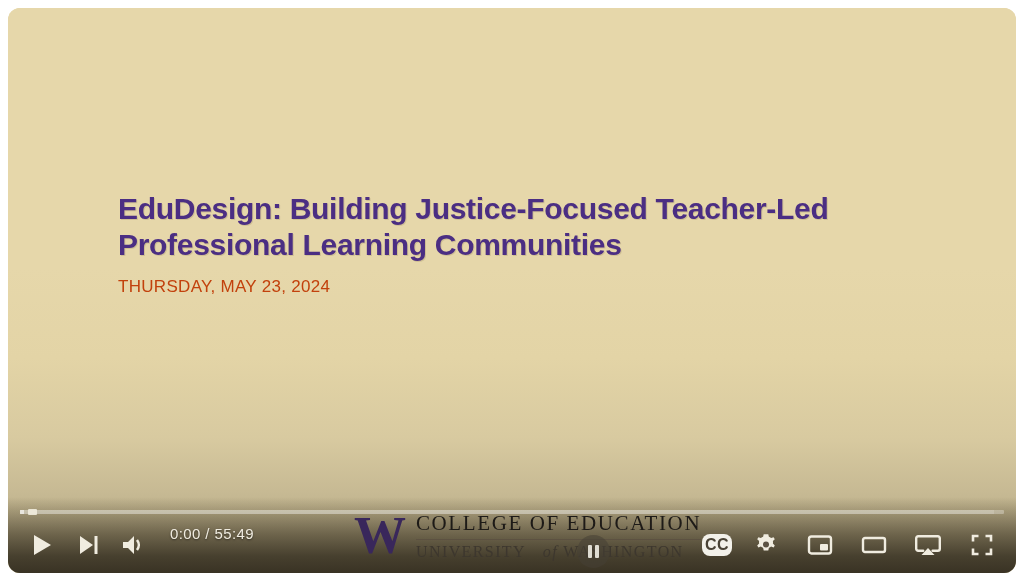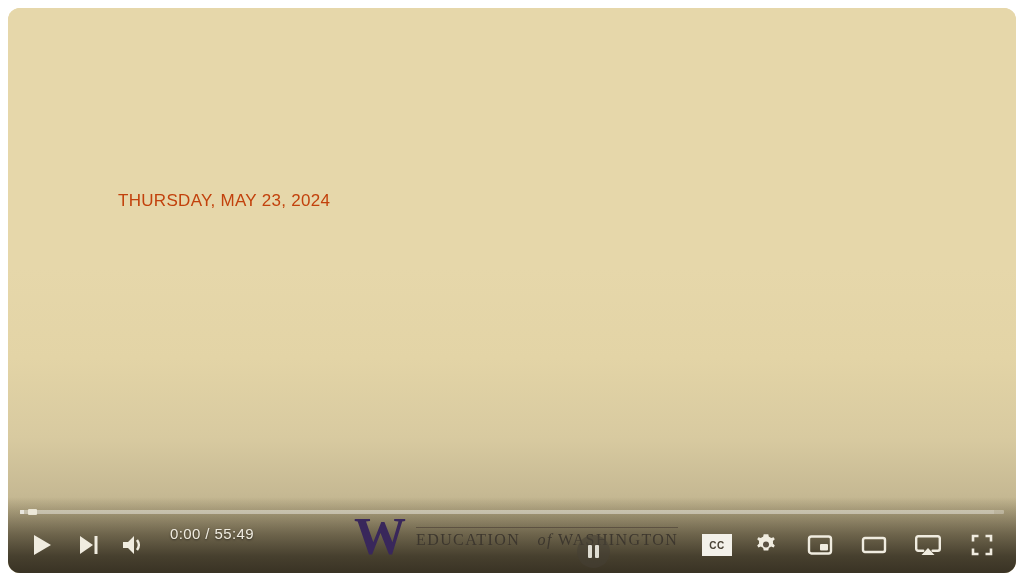--- a/index.html
+++ b/index.html
@@ -198,27 +198,27 @@
     letter-spacing: 0.4px;
     margin-left: 10px;
     margin-right: 6px;
     white-space: nowrap;
     text-shadow: 0 1px 2px rgba(0,0,0,0.5);
   }
 
   .cc-btn {
     width: 30px;
     height: 22px;
-    border-radius: 0;
+    border-radius: 8px;
     background: #f3f1ea;
     display: flex;
     align-items: center;
     justify-content: center;
     color: #4a4336;
-    font-size: 10px;
+    font-size: 16px;
     font-weight: bold;
     letter-spacing: 0.5px;
     cursor: pointer;
   }
 
   
   .pause-badge {
     position: absolute;
     left: 569px;
     top: 527px;
@@ -241,28 +241,30 @@
   }
 </style>
 </head>
 <body>
 
 <div class="player">
 
   <div class="slide-bg"></div>
 
   <div class="slide-text">
+    <h2 class="slide-subtitle">EduDesign: Building Justice-Focused Teacher-Led Professional Learning Communities</h2>
     <p class="slide-date">THURSDAY,  MAY 23, 2024</p>
   </div>
 
   <div class="uw-logo">
     <div class="uw-w">W</div>
     <div class="uw-words">
+      <div class="uw-line1">COLLEGE OF EDUCATION</div>
       <div class="uw-rule"></div>
-      <div class="uw-line2"><span>EDUCATION </span><i>of</i><span> WASHINGTON</span></div>
+      <div class="uw-line2"><span>UNIVERSITY </span><i>of</i><span> WASHINGTON</span></div>
     </div>
   </div>
 
   <div class="control-scrim"></div>
 
   <div class="pause-badge">
     <div class="bar"></div>
     <div class="bar"></div>
   </div>
 

